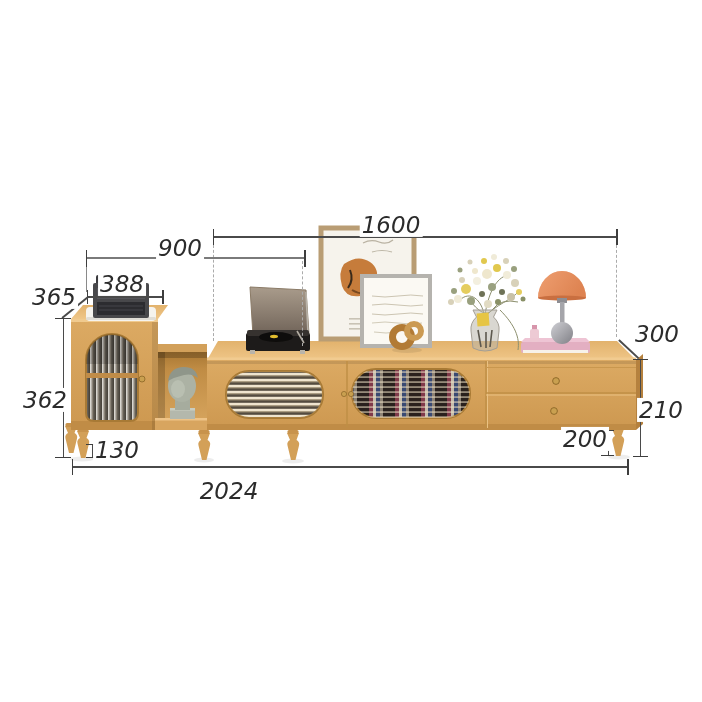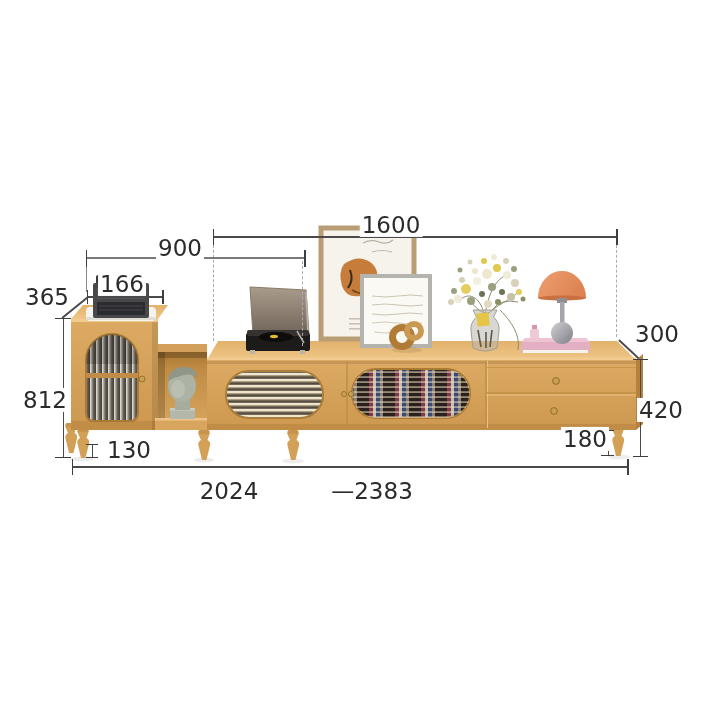--- a/index.html
+++ b/index.html
@@ -1,17 +1,17 @@
 <!DOCTYPE html>
 <html style="--background: #ffffff; --dim-line: #4a4a4a; --dim-text: #2b2b2b; --wood: #d8a45f; --wood-top: #e9bc79; --wood-dark: #b5813e; --lamp-orange: #e78f5f; --book-pink: #e3afc2;"><head>
 <meta charset="utf-8">
 <style>
   html,body{margin:0;padding:0;background:#fff;}
   .stage{position:relative;width:702px;height:702px;background:var(--background,#fff);overflow:hidden;
-         font-family:"DejaVu Sans","Liberation Sans",sans-serif;}
+         font-family:"DejaVu Sans","Liberation Sans",sans-serif;font-style:italic;}
   .scene{position:absolute;left:0;top:0;}
   
   .dim{position:absolute;background:var(--dim-line,#4a4a4a);}
   .dim.h{height:1.6px;}
   .dim.v{width:1.6px;}
   .dim.gray{background:#7a7a7a;}
   .tickv{position:absolute;width:1.6px;background:#3e3e3e;}
   .tickh{position:absolute;height:1.6px;background:#3e3e3e;}
   .dash{position:absolute;width:0;border-left:1.5px dashed #ababab;}
   .diag{position:absolute;height:1.7px;background:#4a4a4a;transform-origin:0 50%;}
@@ -277,47 +277,46 @@
   <div class="dim h gray" style="left:86px;top:257px;width:219px"></div>
   <div class="tickv" style="left:85.5px;top:250px;height:17px"></div>
   <div class="tickv" style="left:85.5px;top:267px;height:25px;background:#8a8a8a"></div>
   <div class="tickv" style="left:304px;top:250px;height:17px"></div>
   <div class="dash" style="left:302px;top:261px;height:85px"></div>
   <span class="dlabel" style="left:180px;top:248px">900</span>
 
   <div class="dim h" style="left:87px;top:296px;width:76px"></div>
   <div class="tickv" style="left:86.5px;top:290px;height:14px"></div>
   <div class="tickv" style="left:162px;top:290px;height:14px"></div>
-  <span class="dlabel" style="left:122px;top:284px">166</span>
+  <span class="dlabel" style="left:122px;top:284px">388</span>
 
   <div class="diag" style="left:62px;top:317px;width:33px;transform:rotate(-39deg)"></div>
-  <span class="dlabel" style="left:47px;top:297px">365</span>
+  <span class="dlabel" style="left:54px;top:297px">365</span>
 
   <div class="dim v" style="left:62.5px;top:318px;height:139px"></div>
   <div class="tickh" style="left:55px;top:317.5px;width:16px"></div>
   <div class="tickh" style="left:55px;top:456.5px;width:16px"></div>
-  <span class="dlabel" style="left:45px;top:400px">812</span>
+  <span class="dlabel" style="left:45px;top:400px">362</span>
 
   <div class="dim v" style="left:91.5px;top:444px;height:13px"></div>
   <div class="tickh" style="left:86px;top:443.5px;width:12px"></div>
   <div class="tickh" style="left:86px;top:456.5px;width:12px"></div>
-  <span class="dlabel" style="left:129px;top:450px">130</span>
+  <span class="dlabel" style="left:117px;top:450px">130</span>
 
   <div class="diag" style="left:619px;top:339px;width:27px;transform:rotate(43deg)"></div>
   <span class="dlabel" style="left:657px;top:334px">300</span>
 
   <div class="dim v" style="left:639.5px;top:359px;height:97px"></div>
   <div class="tickh" style="left:632.5px;top:358.5px;width:15px"></div>
   <div class="tickh" style="left:632.5px;top:455.5px;width:15px"></div>
-  <span class="dlabel" style="left:661px;top:410px">420</span>
+  <span class="dlabel" style="left:661px;top:410px">210</span>
 
   <div class="dim v" style="left:607.5px;top:430px;height:25px"></div>
   <div class="tickh" style="left:601px;top:429.5px;width:13px"></div>
   <div class="tickh" style="left:601px;top:454.5px;width:13px"></div>
-  <span class="dlabel" style="left:585px;top:439px">180</span>
+  <span class="dlabel" style="left:585px;top:439px">200</span>
 
   <div class="dim h" style="left:72px;top:466px;width:556px"></div>
   <div class="tickv" style="left:71.5px;top:459px;height:16px"></div>
   <div class="tickv" style="left:627px;top:459px;height:16px"></div>
   <span class="dlabel" style="left:229px;top:491px">2024</span>
-  <span class="dlabel" style="left:372px;top:491px">—2383</span>
 
 </div>
 
 </body></html>

